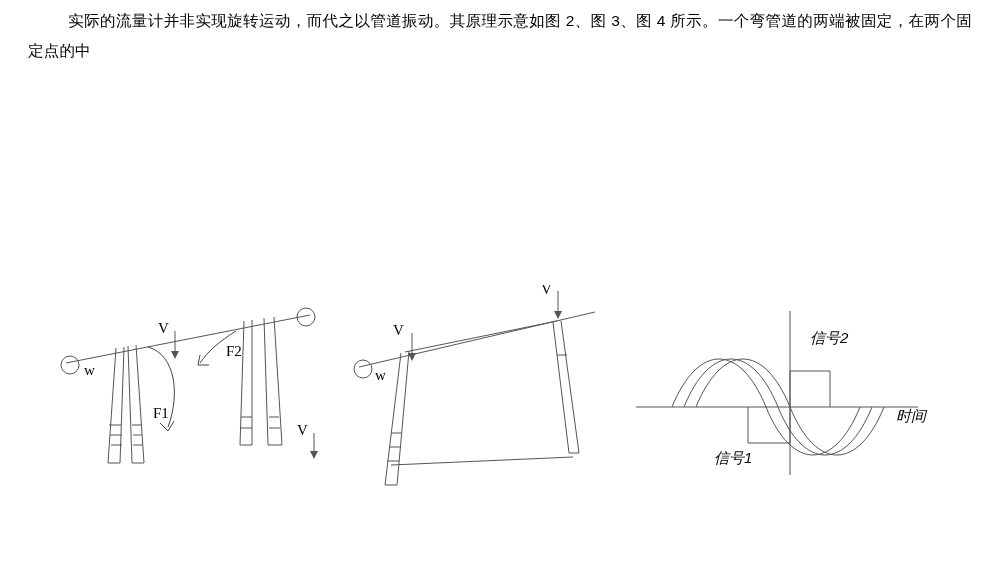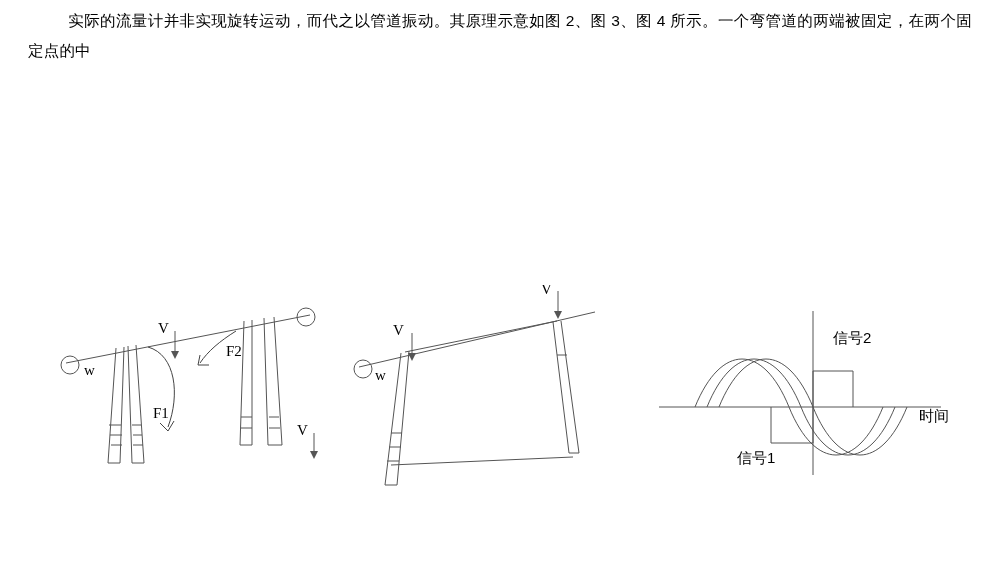--- a/index.html
+++ b/index.html
@@ -42,21 +42,21 @@
     top: 285px;
     width: 1000px;
     height: 215px;
   }
   .fig {
     position: absolute;
     top: 0;
   }
   #fig2 { left: 48px;  width: 282px; height: 215px; }
   #fig3 { left: 345px; width: 265px; height: 215px; }
-  #fig4 { left: 651px; width: 330px; height: 215px; }
+  #fig4 { left: 628px; width: 330px; height: 215px; font-style: italic; }
   .fig svg { display: block; }
   .fig-label {
     font-family: "Liberation Serif", serif;
     font-size: 15px;
   }
   .cn-label {
     font-family: "Liberation Sans", sans-serif;
     font-size: 15px;
   }
 </style>

